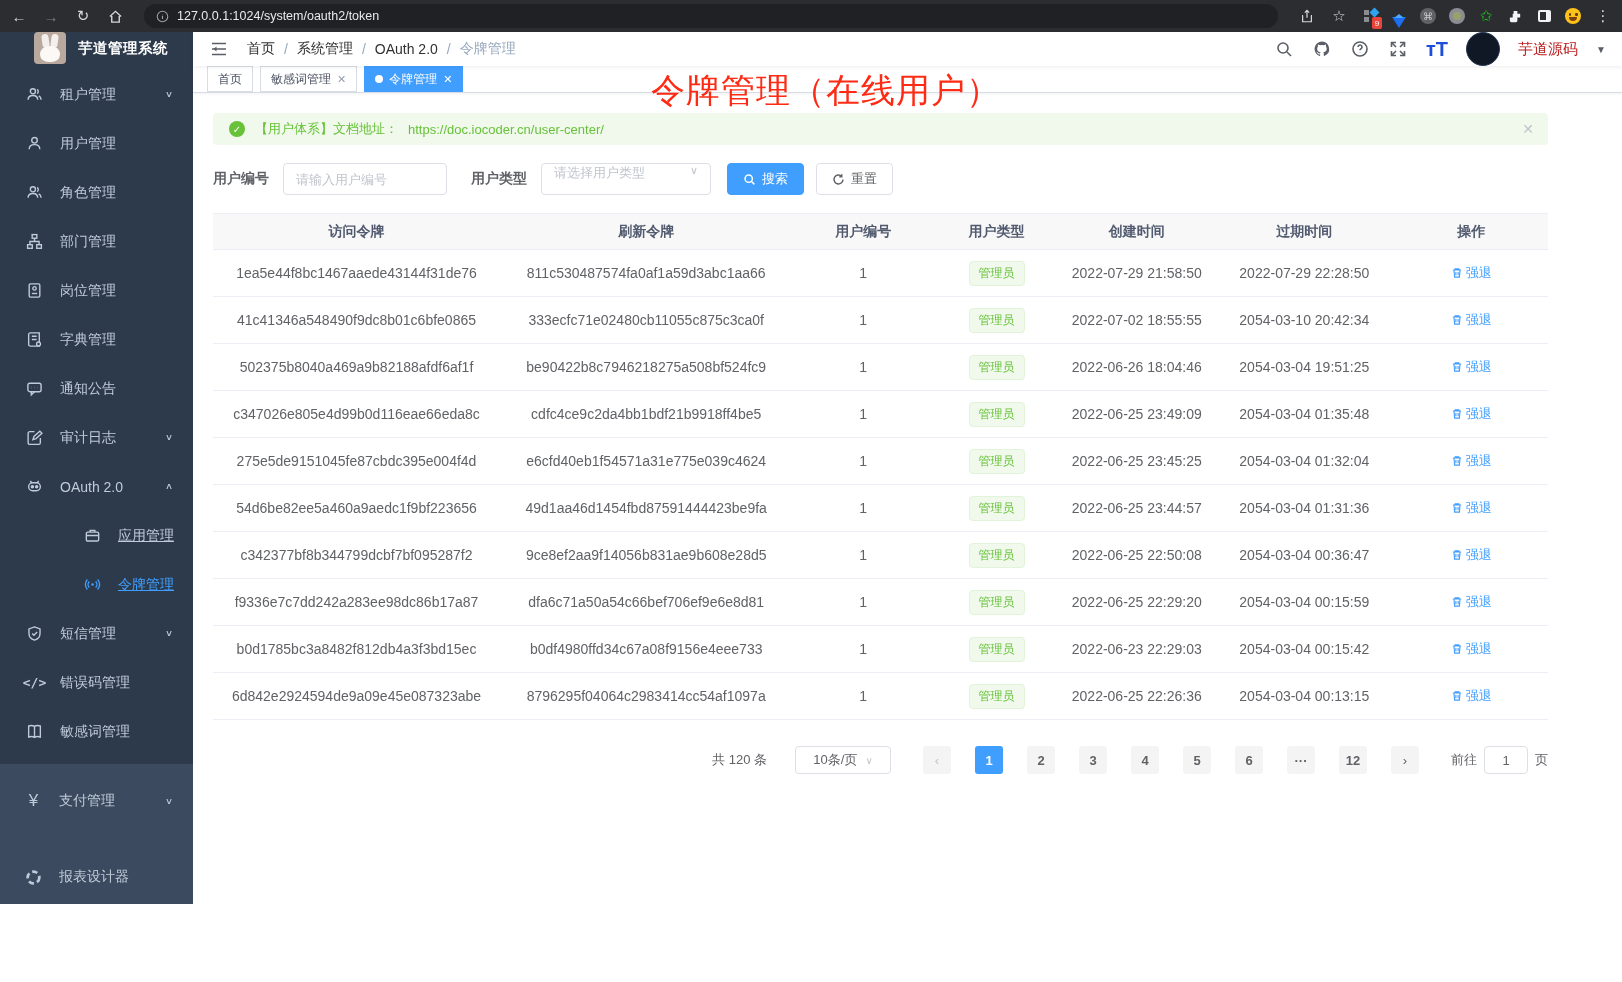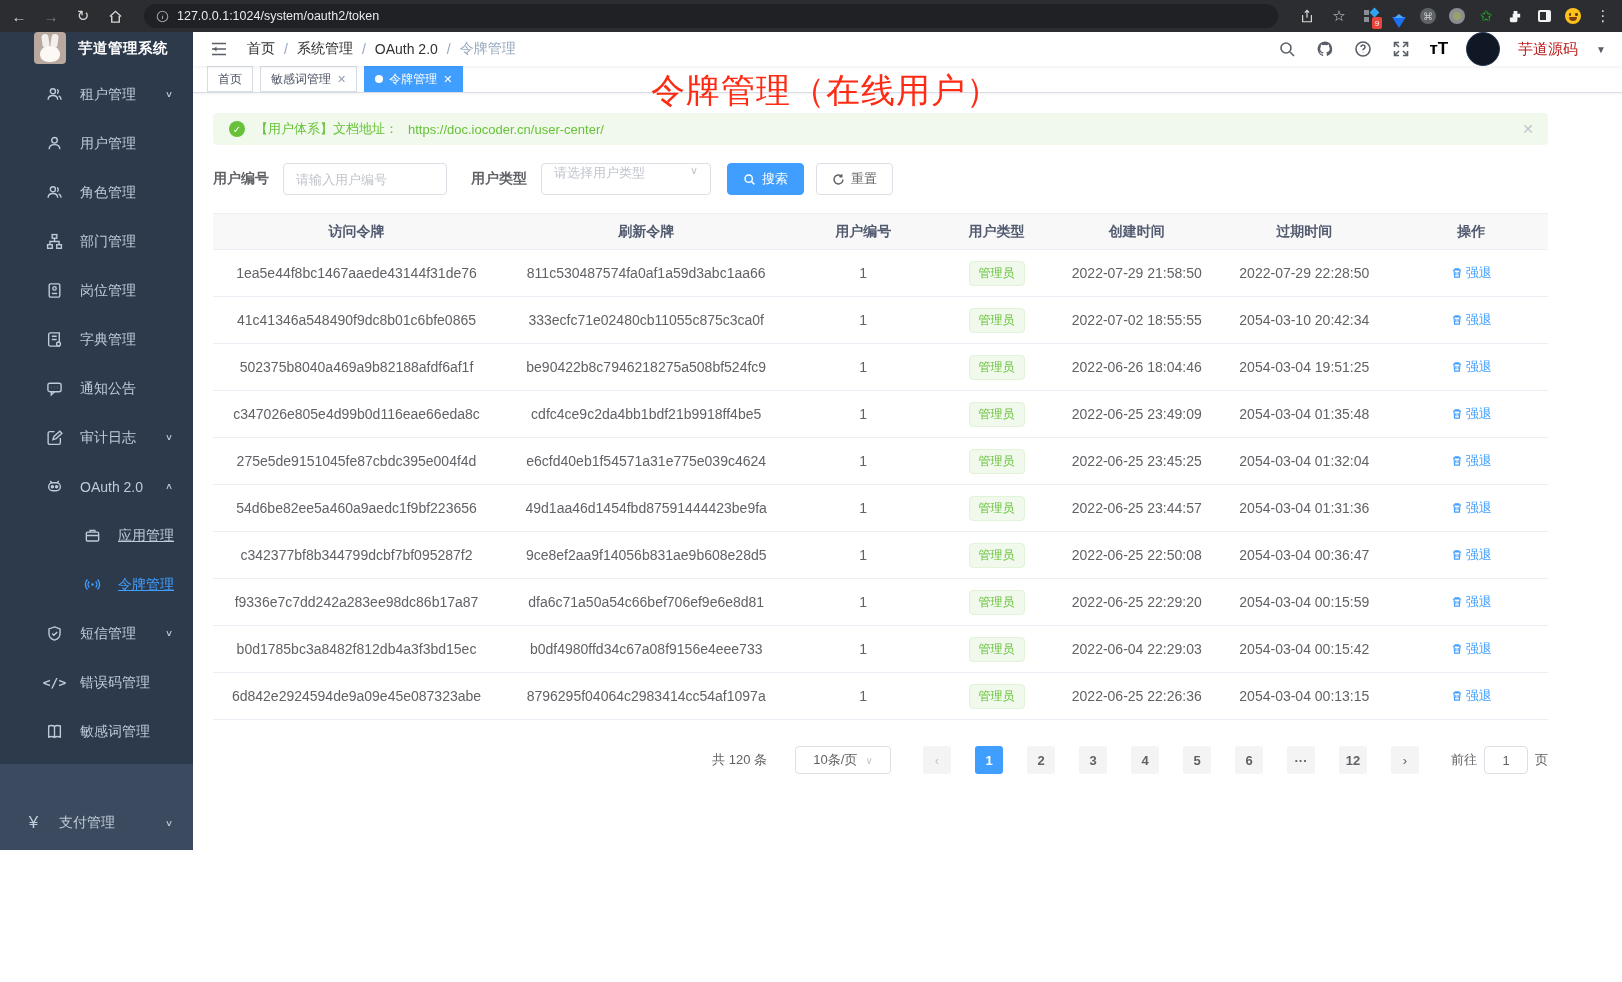--- a/index.html
+++ b/index.html
@@ -37,21 +37,21 @@
 
   
   .sidebar { width:193px; background:#2d3a4b; display:flex; flex-direction:column; flex:0 0 auto; }
   .logo-row { height:52px; display:flex; align-items:center; padding-left:34px; gap:12px; }
   .logo-img { width:32px; height:32px; border-radius:4px; background:#b9a89d; position:relative; overflow:hidden; flex:0 0 auto; }
   .logo-img i { position:absolute; width:7px; height:14px; background:#f3efec; border-radius:4px; top:2px; }
   .logo-img i:first-child { left:8px; transform:rotate(-8deg); } .logo-img i:nth-child(2){ left:17px; transform:rotate(8deg); }
   .logo-img u { position:absolute; left:6px; right:6px; bottom:2px; height:16px; background:#fbf8f6; border-radius:50% 50% 45% 45%; }
   .logo-title { color:#fff; font-size:14.5px; font-weight:bold; letter-spacing:.5px; }
   .menu { padding-top:6px; }
-  .m-item { height:49px; display:flex; align-items:center; padding-left:46px; gap:17px; color:#bfcbd9; font-size:14px; cursor:pointer; position:relative; }
+  .m-item { height:49px; display:flex; align-items:center; padding-left:26px; gap:17px; color:#bfcbd9; font-size:14px; cursor:pointer; position:relative; }
   .m-item.sub { padding-left:84px;text-decoration:underline; }
   .m-item.active { color:#409eff; }
   .m-item .arrow { position:absolute; right:20px; font-size:11px; color:#bfcbd9; transform:scaleY(.8); }
   .mi { width:17px; height:17px; flex:0 0 auto; display:flex; align-items:center; justify-content:center; }
   .mi svg { width:17px; height:17px; stroke:#bfcbd9; fill:none; stroke-width:1.3; }
   .m-item.active .mi svg { stroke:#409eff; }
   .mi .txtic { font-size:13px; color:#bfcbd9; font-weight:bold; font-family:"DejaVu Sans Mono",monospace; }
   .sidebar-bottom { flex:1; background:#3b4a5e; margin-top:8px; padding-top:10px; }
   .sidebar-bottom .m-item { padding-left:25px; height:54px; }
   .sidebar-bottom .m-item:last-child { margin-top:22px; }
@@ -62,21 +62,21 @@
   .navbar { height:52px; background:#fff; display:flex; align-items:center; padding:0 16px; box-shadow:0 1px 4px rgba(0,21,41,.08); position:relative; z-index:3; }
   .hamburger { width:20px; height:20px; margin-right:18px; cursor:pointer; }
   .hamburger svg { stroke:#5a5e66; stroke-width:1.6; }
   .crumb { display:flex; align-items:center; gap:9px; font-size:14px; color:#303133; }
   .crumb .sep { color:#97a8be; }
   .crumb .last { color:#97a8be; }
   .crumb b { font-weight:normal; cursor:pointer; }
   .nav-right { margin-left:auto; display:flex; align-items:center; gap:18px; }
   .nav-ic { width:20px; height:20px; display:flex; align-items:center; justify-content:center; cursor:pointer; }
   .nav-ic svg { width:18px; height:18px; stroke:#5a5e66; fill:none; stroke-width:1.6; }
-  .fontsize-ic { font-size:17px; color:#000000; font-weight:bold; }
+  .fontsize-ic { font-size:20px; color:#1d4ed8; font-weight:bold; }
   .avatar { width:34px; height:34px; border-radius:50%; background:#101826; border:1px solid #2a3a55; }
   .uname { font-size:15px; color:#b91c1c;font-family:Liberation Mono, monospace; }
   .caret { font-size:10px; color:#5a5e66; }
 
   .tabbar { height:33px; background:#fff; border-bottom:1px solid #d8dce5; box-shadow:0 1px 3px rgba(0,0,0,.06); display:flex; align-items:center; padding:0 14px; gap:7px; position:relative; z-index:2; }
   .tab { height:26px; display:flex; align-items:center; gap:6px; border:1px solid #d8dce5; background:#fff; color:#495060; font-size:12px; padding:0 10px; cursor:pointer; }
   .tab .x { font-size:11px; color:#95a0b1; }
   .tab.active { background:#409eff; border-color:#409eff; color:#fff; }
   .tab.active .dot { width:8px; height:8px; border-radius:50%; background:#fff; }
   .tab.active .x { color:#fff; }
@@ -335,20 +335,28 @@
       </div>
     </div>
     <div class="sidebar-bottom">
       <div class="m-item">
         <span class="mi">
             <span class="yen">¥</span>
           </span>
         <span>支付管理</span>
         <span class="arrow">∨</span>
       </div>
+      <div class="m-item">
+        <span class="mi">
+            <svg viewBox="0 0 16 16">
+              <circle cx="8" cy="8" r="5.5" stroke-dasharray="5 3" stroke-width="2.6"></circle>
+            </svg>
+          </span>
+        <span>报表设计器</span>
+      </div>
     </div>
   </div>
 
   <div class="main">
     <div class="annotation">令牌管理（在线用户）</div>
 
     <div class="navbar">
       <span class="hamburger">
         <svg viewBox="0 0 20 20" width="20" height="20">
             <path d="M3 4.5h14M3 10h14M3 15.5h14"></path>
@@ -564,21 +572,21 @@
                     <path d="M2.5 4h11M5.5 4V2.5h5V4M4 4l.8 9.5h6.4L12 4M6.5 6.5v4.5M9.5 6.5v4.5"></path>
                   </svg>
                   <span>强退</span>
                 </span></td>
             </tr>
             <tr>
               <td class="c-access">b0d1785bc3a8482f812db4a3f3bd15ec</td>
               <td class="c-refresh">b0df4980ffd34c67a08f9156e4eee733</td>
               <td class="c-uid">1</td>
               <td class="c-utype"><span class="tag">管理员</span></td>
-              <td class="c-created">2022-06-04 22:29:03</td>
+              <td class="c-created">2022-06-23 22:29:03</td>
               <td class="c-expire">2054-03-04 00:15:42</td>
               <td class="c-act"><span class="act-link">
                   <svg viewBox="0 0 16 16">
                     <path d="M2.5 4h11M5.5 4V2.5h5V4M4 4l.8 9.5h6.4L12 4M6.5 6.5v4.5M9.5 6.5v4.5"></path>
                   </svg>
                   <span>强退</span>
                 </span></td>
             </tr>
             <tr>
               <td class="c-access">6d842e2924594de9a09e45e087323abe</td>

